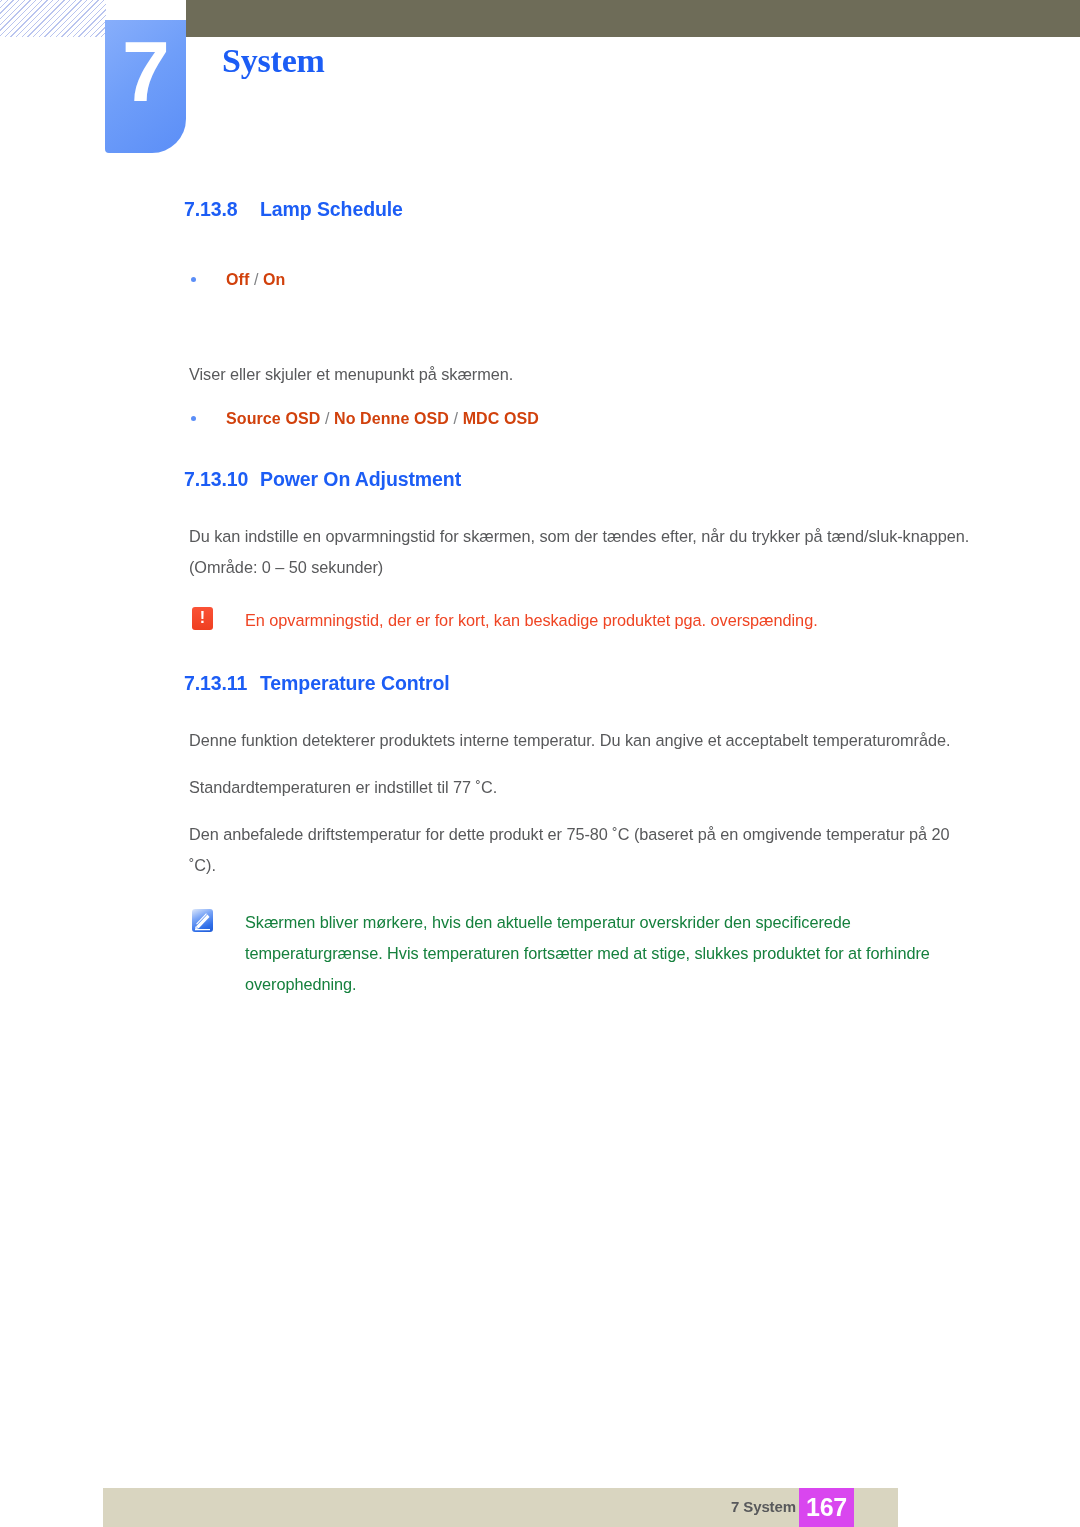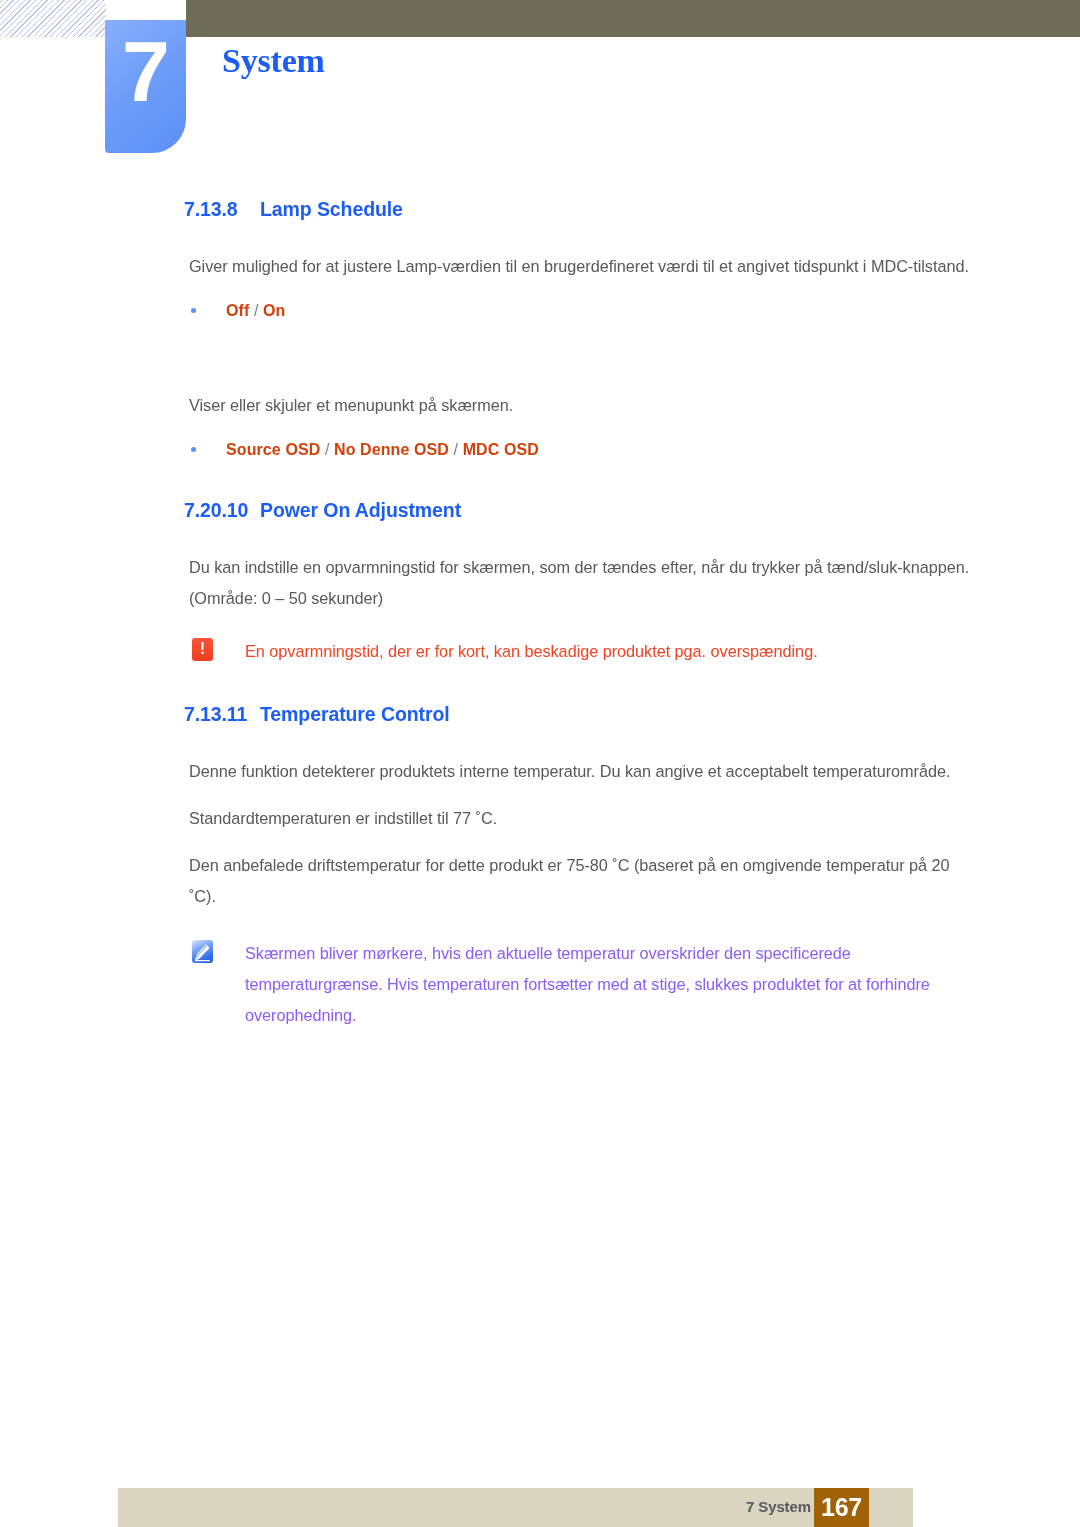--- a/index.html
+++ b/index.html
@@ -170,48 +170,48 @@
     display: block;
     margin-left: 56px;
     font-size: 16.3px;
     line-height: 31px;
     letter-spacing: -0.05px;
   }
   .callout-text.caution {
     color: #ef4423;
   }
   .callout-text.note {
-    color: #8b5cf6;
+    color: #15803d;
   }
 
   
   .page-footer {
     position: absolute;
-    left: 118px;
+    left: 103px;
     top: 1488px;
     width: 795px;
     height: 39px;
     background: #d9d5c0;
   }
   .footer-label {
     position: absolute;
     right: 102px;
     top: 10px;
     font-size: 15px;
     font-weight: bold;
     color: #58595b;
     letter-spacing: -0.1px;
   }
   .footer-pagenum {
     position: absolute;
     right: 44px;
     top: 0;
     width: 55px;
     height: 39px;
-    background: #a16207;
+    background: #d946ef;
     color: #ffffff;
     font-size: 25px;
     font-weight: bold;
     line-height: 39px;
     text-align: center;
     letter-spacing: -0.2px;
   }
 
   .sp-16 { height: 16px; }
   .sp-22 { height: 22px; }
@@ -229,21 +229,20 @@
     <div class="chapter-badge-number">7</div>
   </div>
   <div class="chapter-title">System</div>
 </div>
 
 <div class="content">
 
   <div class="section">
     <div class="heading"><span class="num">7.13.8</span><span>Lamp Schedule</span></div>
     <div class="sp-30"></div>
-    <p class="body-text">Giver mulighed for at justere Lamp-værdien til en brugerdefineret værdi til et angivet tidspunkt i MDC-tilstand.</p>
     <div class="sp-16"></div>
     <div class="bullet-row">
       <span class="bullet-dot"></span>
       <span class="bullet-text"><span class="opt">Off</span><span class="sep"> / </span><span class="opt">On</span></span>
     </div>
   </div>
 
   <div class="sp-36"></div>
 
   <div class="section">
@@ -252,21 +251,21 @@
     <div class="sp-16"></div>
     <div class="bullet-row">
       <span class="bullet-dot"></span>
       <span class="bullet-text"><span class="opt">Source OSD</span><span class="sep"> / </span><span class="opt">No Denne OSD</span><span class="sep"> / </span><span class="opt">MDC OSD</span></span>
     </div>
   </div>
 
   <div class="sp-36"></div>
 
   <div class="section">
-    <div class="heading"><span class="num">7.20.10</span><span>Power On Adjustment</span></div>
+    <div class="heading"><span class="num">7.13.10</span><span>Power On Adjustment</span></div>
     <div class="sp-30"></div>
     <p class="body-text">Du kan indstille en opvarmningstid for skærmen, som der tændes efter, når du trykker på tænd/sluk-knappen. (Område: 0 – 50 sekunder)</p>
     <div class="sp-22"></div>
     <div class="callout">
       <span class="callout-icon icon-caution">!</span>
       <span class="callout-text caution">En opvarmningstid, der er for kort, kan beskadige produktet pga. overspænding.</span>
     </div>
   </div>
 
   <div class="sp-36"></div>

